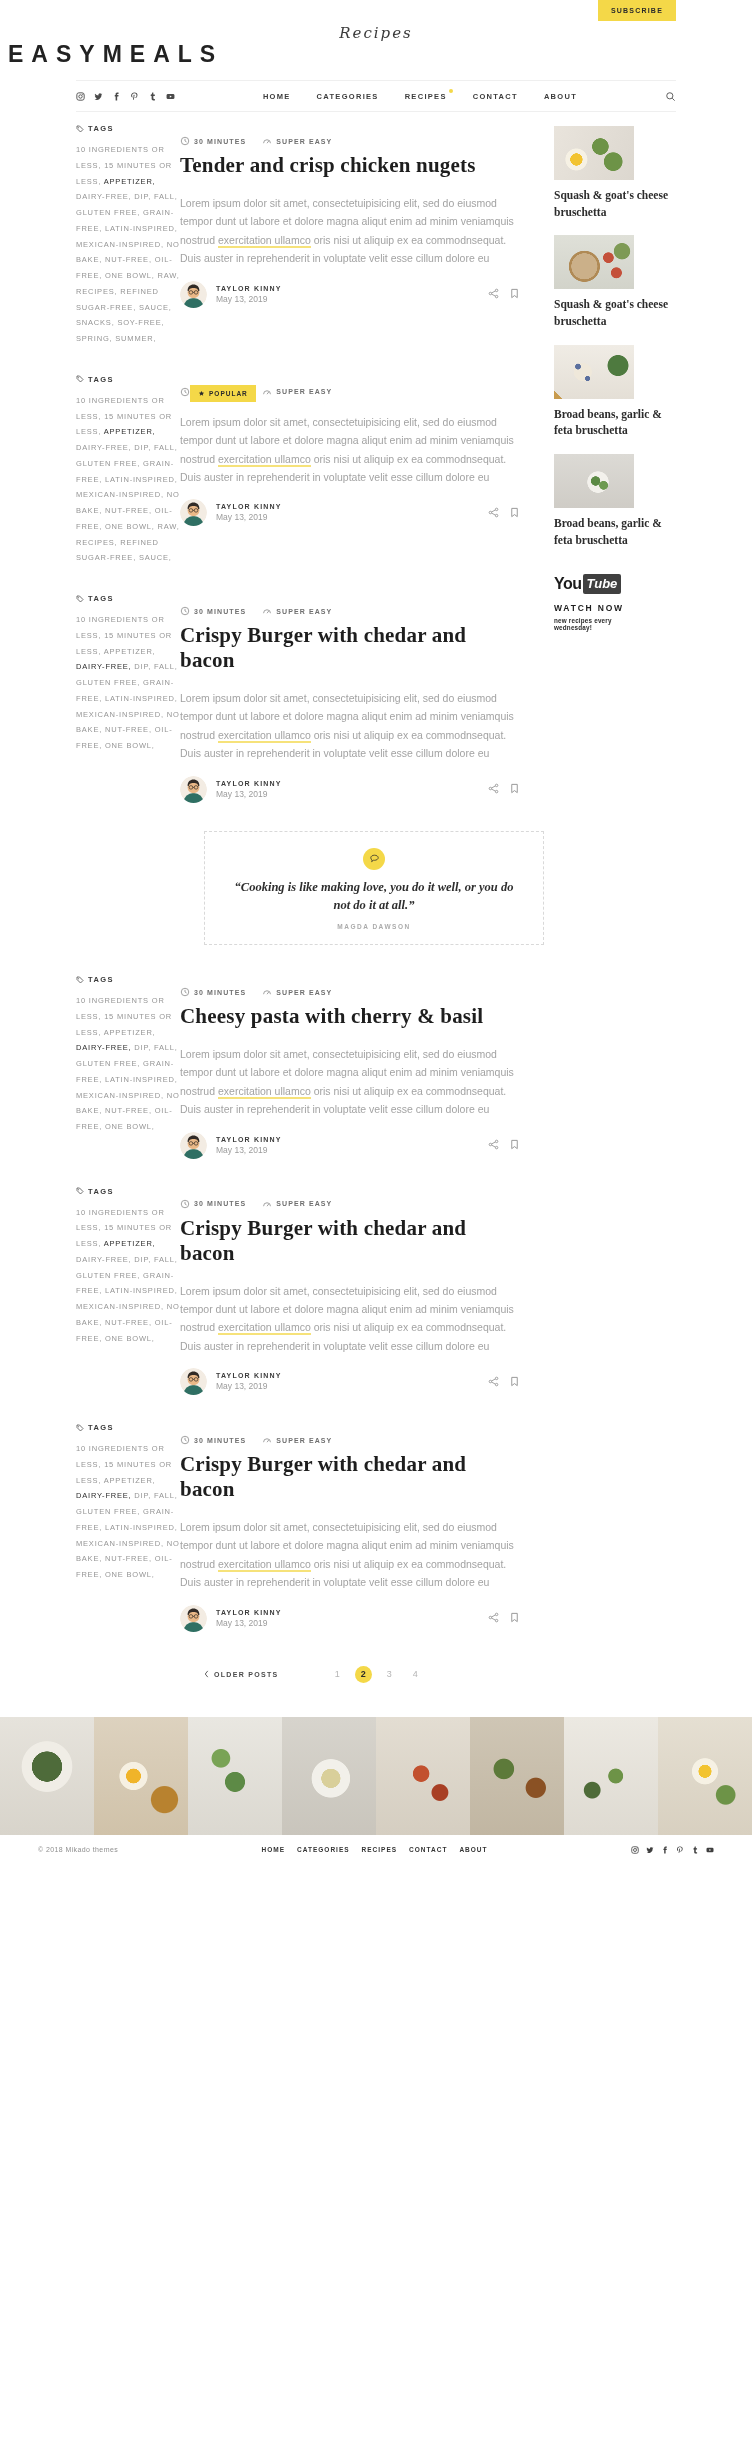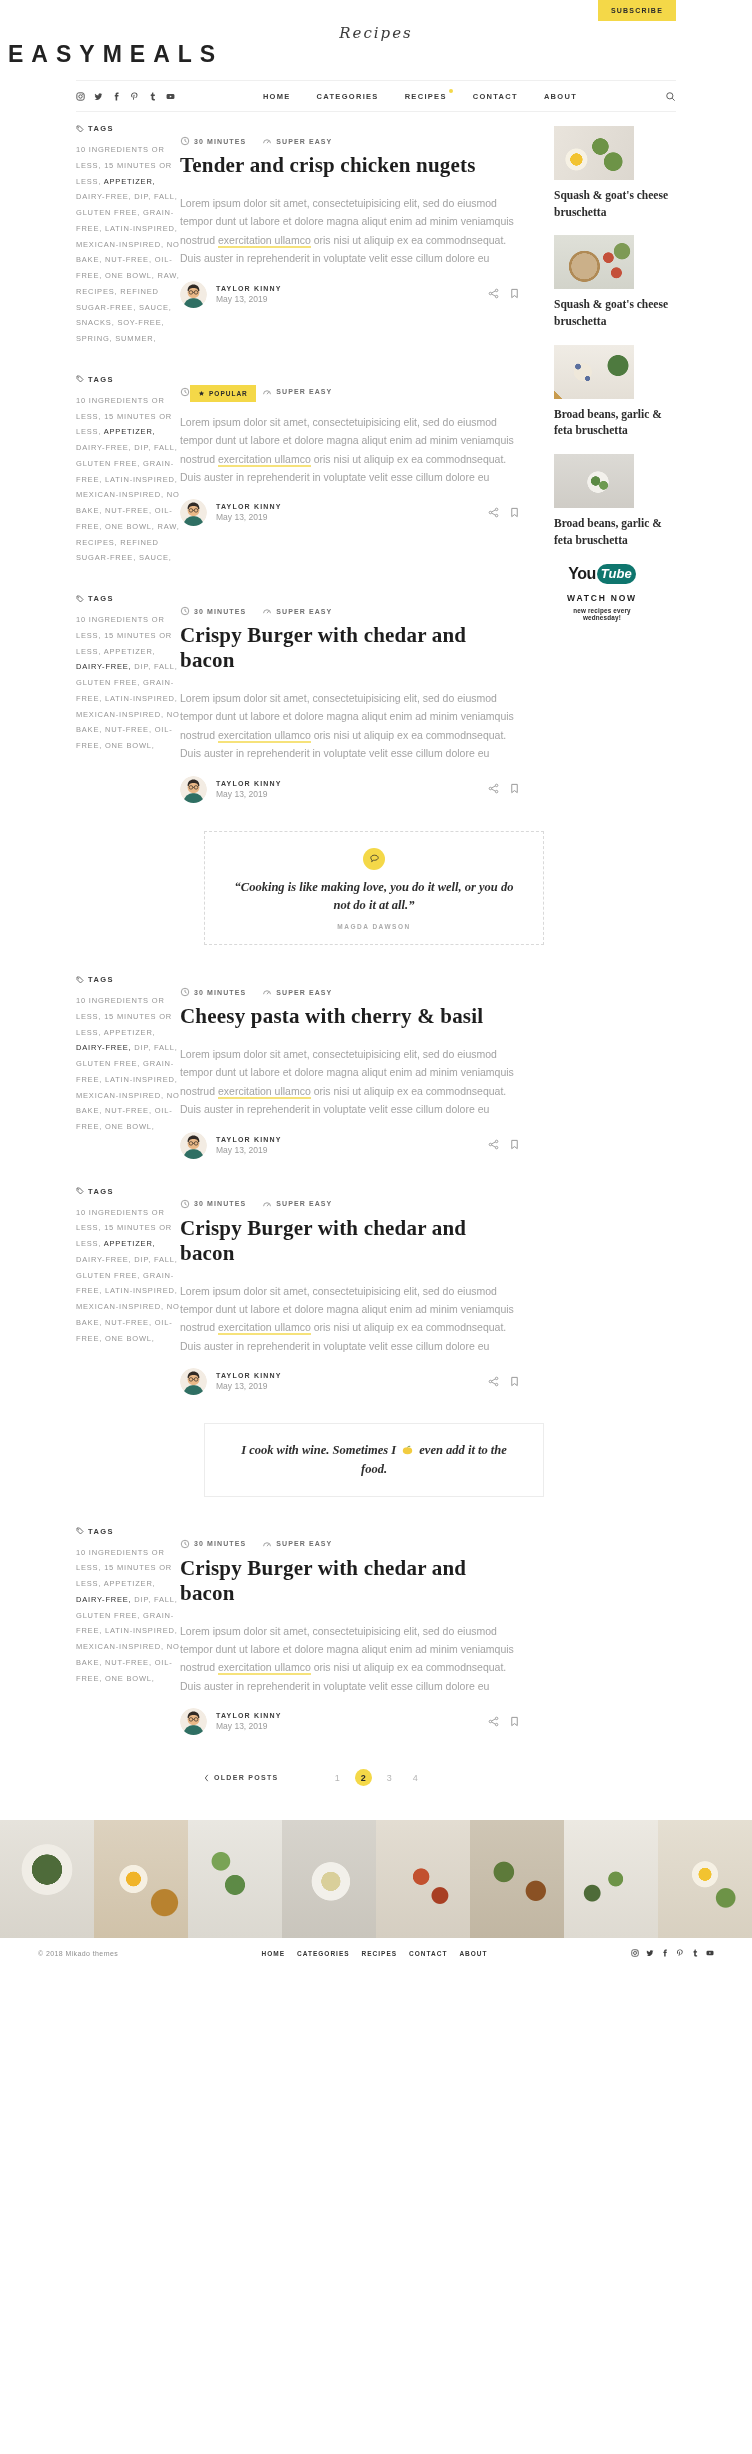--- a/index.html
+++ b/index.html
@@ -60,24 +60,24 @@
   .quote-bubble svg { width:11px; height:11px; }
   .quote-text { font-family:"Liberation Serif", serif; font-style:italic; font-weight:700; font-size:12.5px; color:#2e2e2e; line-height:1.5; }
   .quote-attr { font-size:6.5px; font-weight:bold; letter-spacing:1.5px; color:#ababab; margin-top:8px; }
   .lemon-icon { width:13px; height:13px; vertical-align:-2px; margin:0 2px; }
 
   
   .right-sidebar { position:absolute; top:2px; right:0; width:122px; }
   .sb-item { margin-bottom:15px; }
   .sb-thumb { width:80px; height:54px; display:block; }
   .sb-title { font-family:"Liberation Serif", serif; font-size:11.5px; font-weight:700; color:#2c2c2c; line-height:1.45; margin-top:7px; display:block; }
-  .yt-block { margin-top:16px; text-align:center; width:96px; }
+  .yt-block { margin-top:26px; width:96px; }
   .yt-logo { display:inline-flex; align-items:center; cursor:pointer; }
   .yt-you { font-size:16px; font-weight:bold; color:#1c1c1c; letter-spacing:-0.5px; }
-  .yt-tube { font-size:13px; font-weight:bold; font-style:italic; color:#fff; background:#0f766e; border-radius:10px; padding:2px 4px 3px; margin-left:1px; }
+  .yt-tube { font-size:13px; font-weight:bold; font-style:italic; color:#fff; background:#404040; border-radius:2px; padding:2px 4px 3px; margin-left:1px; }
   .yt-watch { display:block; font-size:8.5px; font-weight:bold; letter-spacing:1.8px; color:#1d1d1d; margin-top:9px; }
   .yt-tagline { display:block; font-size:6.3px; font-weight:bold; color:#2a2a2a; margin-top:4px; letter-spacing:0.2px; }
 
   
   .pagination { margin:34px 0 34px 128px; width:340px; display:flex; align-items:center; }
   .older { display:flex; align-items:center; gap:5px; font-size:7px; font-weight:bold; letter-spacing:1.3px; color:#4a4a4a; }
   .older svg { width:5px; height:8px; }
   .pages { flex:1; display:flex; justify-content:center; gap:9px; align-items:center; }
   .page { font-size:9px; color:#b5b5b5; width:17px; height:17px; display:inline-flex; align-items:center; justify-content:center; border-radius:50%; cursor:pointer; }
   .page.active { background:#f4d848; color:#2b2b2b; font-weight:bold; }
@@ -596,29 +596,20 @@
                   <use href="#i-share"></use>
                 </svg></a>
             <a><svg viewBox="0 0 16 16" width="11" height="11">
                   <use href="#i-bookmark"></use>
                 </svg></a>
           </div>
         </div>
       </article>
     </section>
 
-    <div class="quote-row">
-      <div class="quote-box solid">
-        <p class="quote-text"><span>I cook with wine. Sometimes I</span>
-          <svg class="lemon-icon" viewBox="0 0 16 16">
-              <use href="#i-lemon"></use>
-            </svg>
-          <span>even add it to the food.</span></p>
-      </div>
-    </div>
 
     <section class="post-row">
       <aside class="tags-block">
         <div class="tags-head">
             <svg viewBox="0 0 16 16" width="8" height="8">
               <use href="#i-tag"></use>
             </svg>
             <span>TAGS</span>
           </div>
         <p class="tags-text"><span>10 INGREDIENTS OR LESS, 15 MINUTES OR LESS, APPETIZER, </span><span class="bold">DAIRY-FREE,</span><span> DIP, FALL, GLUTEN FREE, GRAIN-FREE, LATIN-INSPIRED, MEXICAN-INSPIRED, NO BAKE, NUT-FREE, OIL-FREE, ONE BOWL,</span></p>

